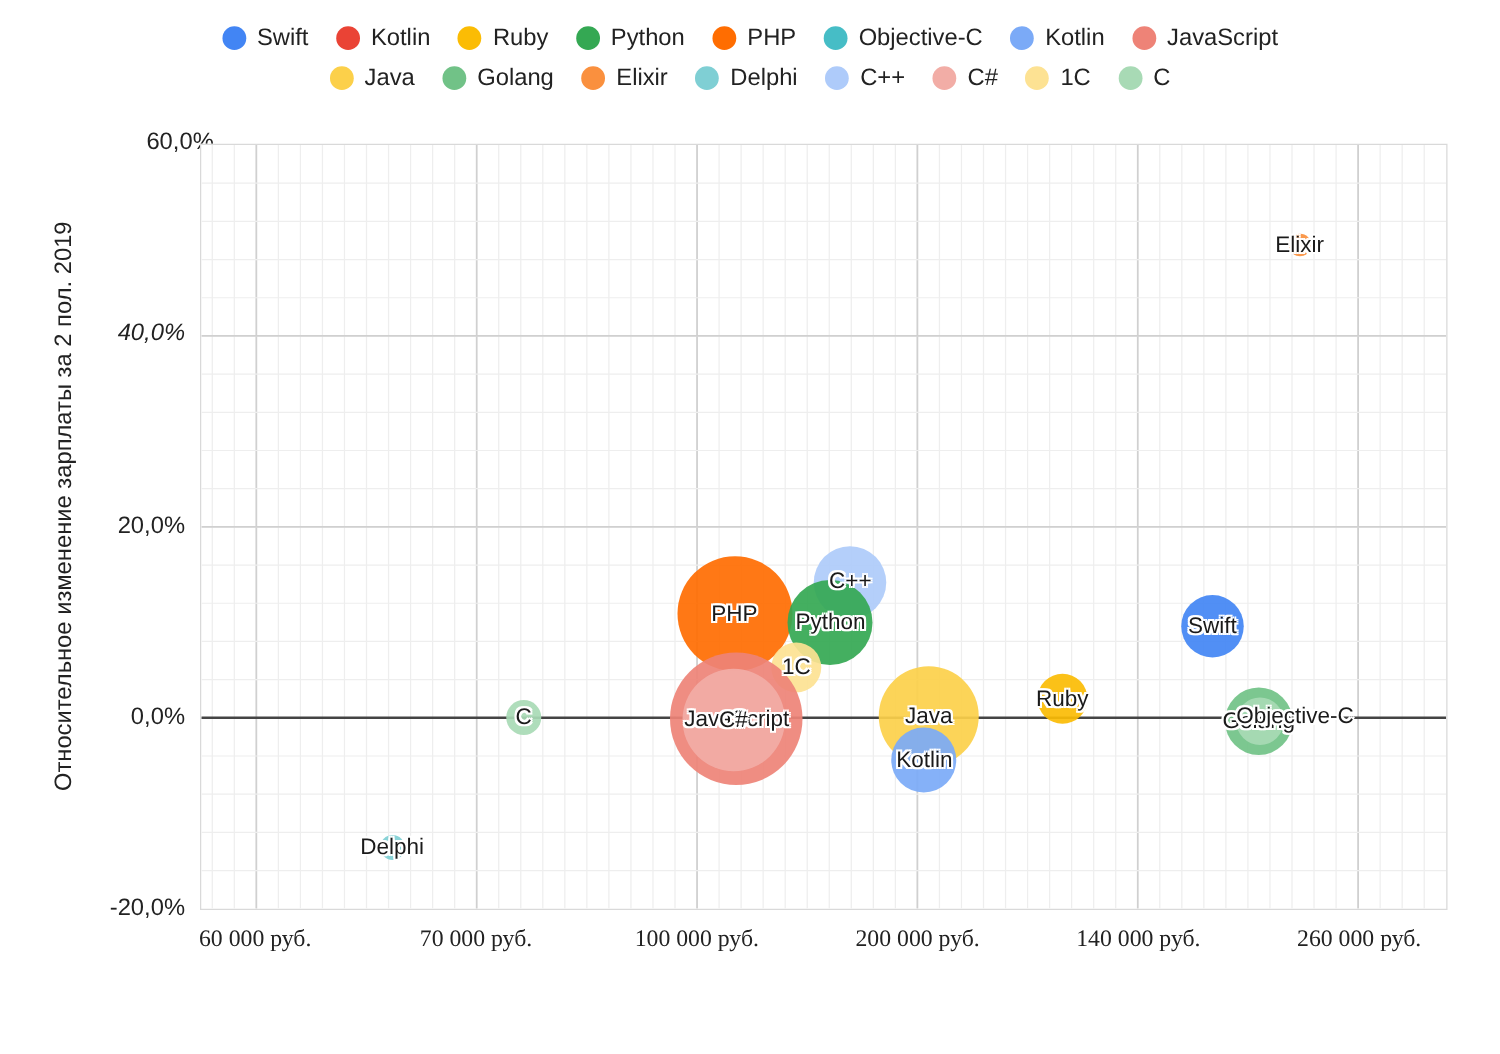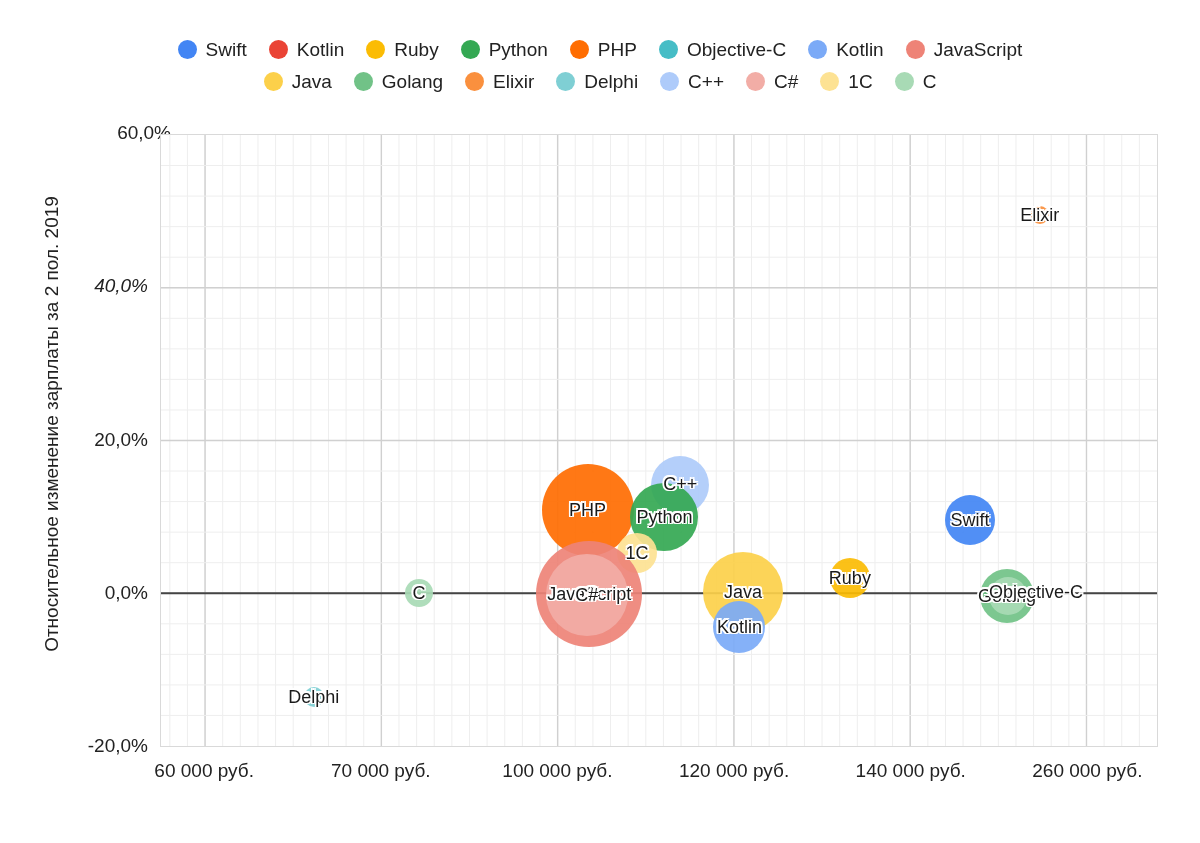--- a/index.html
+++ b/index.html
@@ -13,21 +13,20 @@
     font-family: "Liberation Sans", sans-serif;
     color: #222222;
     overflow: hidden;
     position: relative;
   }
   #chart-root {
     position: absolute;
     left: 0; top: 0;
     width: 1200px;
     height: 747px;
-    margin-top: 19px;
   }
 
   
   .legend {
     position: absolute;
     left: 0;
     top: 14px;
     width: 1200px;
   }
   .legend-row {
@@ -82,20 +81,21 @@
     font-size: 19px;
     color: #222222;
   }
   .xtick-wrap {
     position: absolute;
     text-align: center;
     font-size: 19px;
     color: #222222;
     white-space: nowrap;
     transform: translateX(-50%);
+    font-family: Liberation Serif, serif;
   }
   .y-axis-title {
     position: absolute;
     left: -248px;
     top: 394px;
     width: 600px;
     text-align: center;
     font-size: 19px;
     color: #222222;
     transform: rotate(-90deg);
@@ -215,21 +215,21 @@
       <div class="ytick-wrap" style="top: 256.25px; font-style: italic;">40,0%</div>
       <div class="ytick-wrap" style="top: 409.5px;">20,0%</div>
       <div class="ytick-wrap" style="top: 562.75px;">0,0%</div>
       <div class="ytick-wrap" style="top: 716px;">-20,0%</div>
     </div>
 
   <div id="xtick-container">
       <div class="xtick-wrap" style="left: 204.159px; top: 741px;">60 000 руб.</div>
       <div class="xtick-wrap" style="left: 380.796px; top: 741px;">70 000 руб.</div>
       <div class="xtick-wrap" style="left: 557.434px; top: 741px;">100 000 руб.</div>
-      <div class="xtick-wrap" style="left: 734.071px; top: 741px;">120 000 руб.</div>
+      <div class="xtick-wrap" style="left: 734.071px; top: 741px;">200 000 руб.</div>
       <div class="xtick-wrap" style="left: 910.708px; top: 741px;">140 000 руб.</div>
       <div class="xtick-wrap" style="left: 1087.35px; top: 741px;">260 000 руб.</div>
     </div>
 
 
   <div class="plot-area">
     <svg class="grid-svg" id="grid-svg" viewBox="0 0 998 613" preserveAspectRatio="none">
         <line x1="8.831858407079645" y1="0" x2="8.831858407079645" y2="613" stroke="#eeeeee" stroke-width="1"></line>
         <line x1="26.495575221238937" y1="0" x2="26.495575221238937" y2="613" stroke="#eeeeee" stroke-width="1"></line>
         <line x1="44.15929203539823" y1="0" x2="44.15929203539823" y2="613" stroke="#eeeeee" stroke-width="1"></line>

